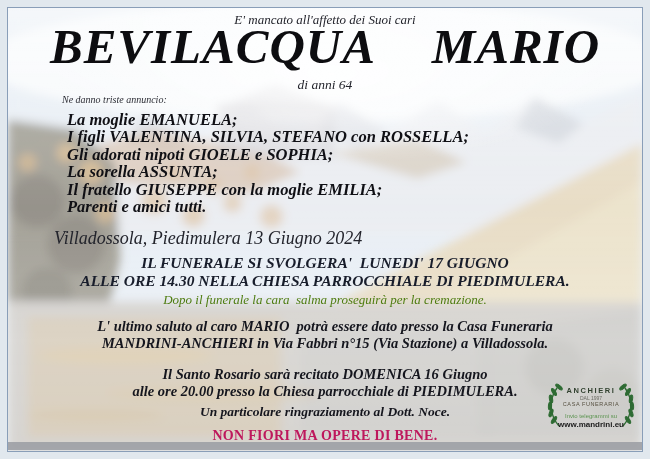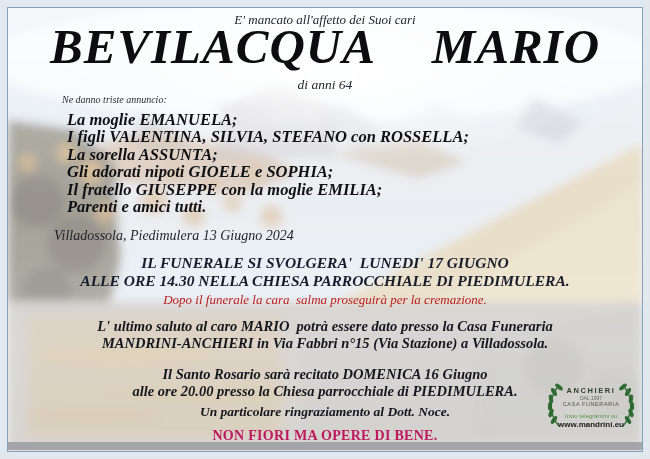--- a/index.html
+++ b/index.html
@@ -40,23 +40,23 @@
     top:21px;font-size:49px;line-height:52px;font-weight:bold;font-style:italic;
     letter-spacing:1px;word-spacing:16px;color:#0d0d10;
   }
   .age{top:77px;font-style:italic;font-size:13.5px;color:#23242c;}
   .intro{position:absolute;left:62px;top:94px;font-style:italic;font-size:10px;color:#2a2b33;text-align:right;}
   .family{
     position:absolute;left:67px;top:111px;
     font-weight:bold;font-style:italic;font-size:16.5px;line-height:17.4px;
     color:#101015;
   }
-  .place-date{position:absolute;left:54px;top:228px;font-style:italic;font-size:14px;color:#23242c;text-align:right;}
+  .place-date{position:absolute;left:54px;top:228px;font-style:italic;font-size:18px;color:#23242c;text-align:right;}
   .funeral{top:254px;font-weight:bold;font-style:italic;font-size:15.5px;line-height:17.5px;color:#181d2b;}
-  .cremation{top:292px;font-style:italic;font-size:13px;color:#b91c1c;}
+  .cremation{top:292px;font-style:italic;font-size:13px;color:#4d7c0f;}
   .farewell{top:318px;font-weight:bold;font-style:italic;font-size:14.5px;line-height:17px;color:#15161e;}
   .rosary{top:366px;font-weight:bold;font-style:italic;font-size:14.5px;line-height:17px;color:#15161e;}
   .thanks{top:404px;font-weight:bold;font-style:italic;font-size:13.5px;color:#15161e;}
   .flowers{top:428px;font-weight:bold;font-size:14px;letter-spacing:.3px;color:#be185d;}
   
   .logo{
     position:absolute;right:9px;bottom:9px;width:100px;height:70px;
     text-align:center;font-family:"Liberation Sans", sans-serif;line-height:1;
   }
   .logo .wreath{position:absolute;left:0;top:0;width:100px;height:48px;}
@@ -130,22 +130,22 @@
 
     <div class="ctr pre-title line">E' mancato all'affetto dei Suoi cari</div>
     <div class="ctr name line">BEVILACQUA  MARIO</div>
     <div class="ctr age line">di anni 64</div>
 
     <div class="intro line">Ne danno triste annuncio:</div>
 
     <div class="family">
       <div class="line">La moglie EMANUELA;</div>
       <div class="line">I figli VALENTINA, SILVIA, STEFANO con ROSSELLA;</div>
+      <div class="line">Gli adorati nipoti GIOELE e SOPHIA;</div>
       <div class="line">La sorella ASSUNTA;</div>
-      <div class="line">Gli adorati nipoti GIOELE e SOPHIA;</div>
       <div class="line">Il fratello GIUSEPPE con la moglie EMILIA;</div>
       <div class="line">Parenti e amici tutti.</div>
     </div>
 
     <div class="place-date line">Villadossola, Piedimulera 13 Giugno 2024</div>
 
     <div class="ctr funeral">
       <div class="line">IL FUNERALE SI SVOLGERA'  LUNEDI' 17 GIUGNO</div>
       <div class="line">ALLE ORE 14.30 NELLA CHIESA PARROCCHIALE DI PIEDIMULERA.</div>
     </div>

